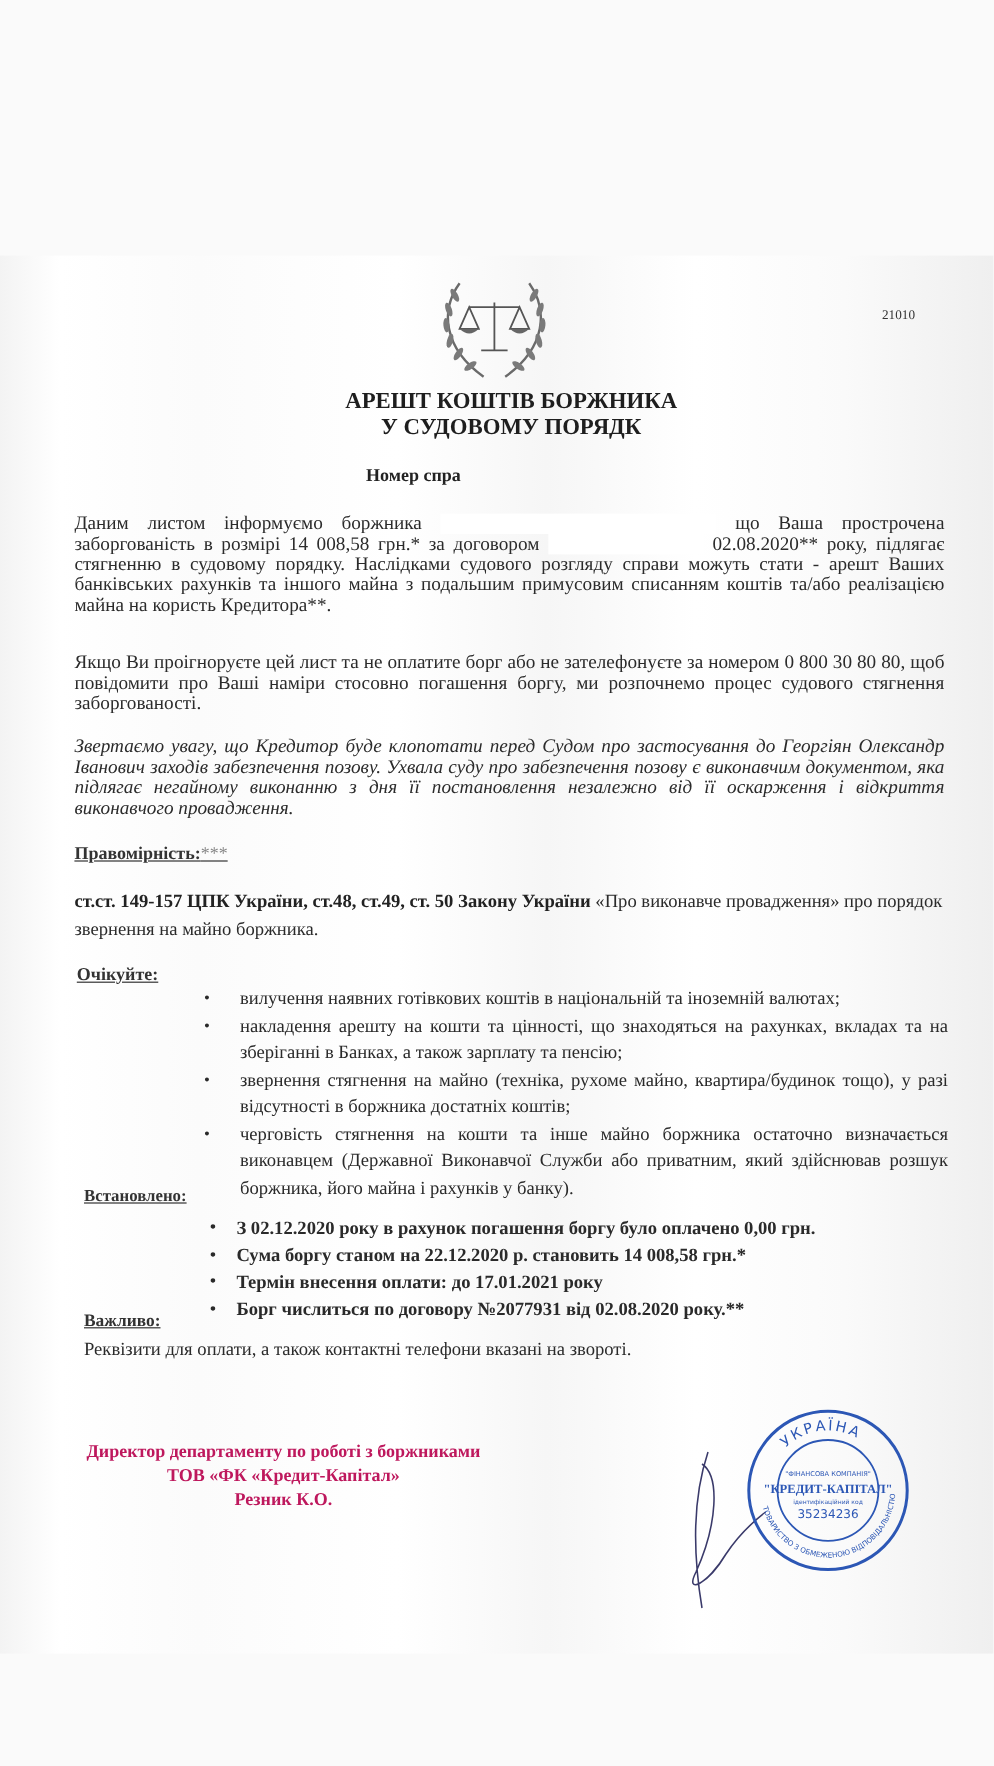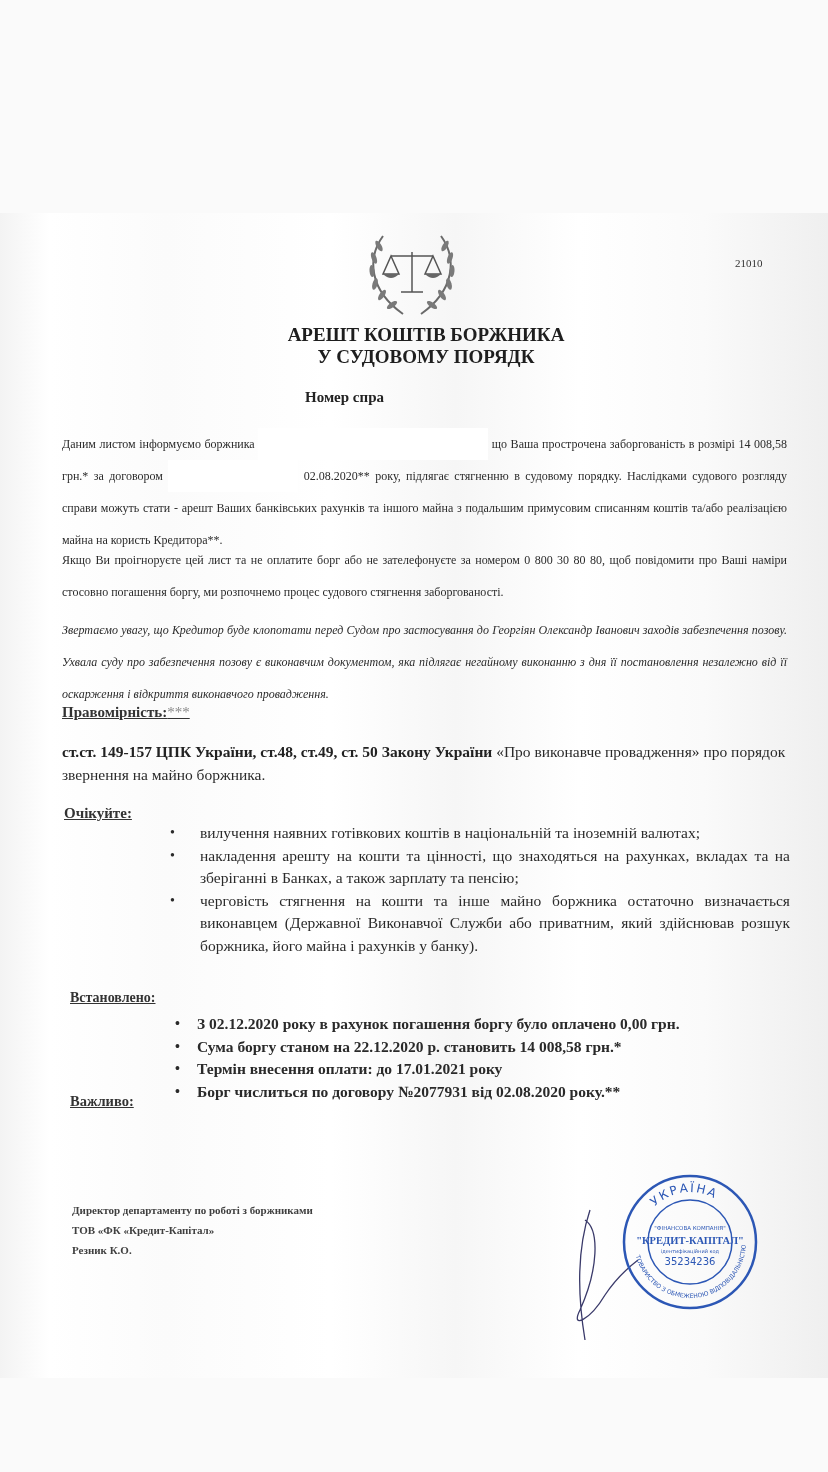--- a/index.html
+++ b/index.html
@@ -11,41 +11,41 @@
     position: absolute; left: 0; top: 213px; width: 828px; height: 1165px;
     background: linear-gradient(90deg, #f3f3f3 0%, #ffffff 6%, #fbfbfb 20%, #ffffff 40%, #f6f6f6 55%, #ffffff 70%, #fafafa 85%, #efefef 100%);
   }
   .abs { position: absolute; }
   .logo { left: 363px; top: 228px; width: 98px; height: 92px; }
   .docnum { left: 735px; top: 257px; font-size: 11px; color: #333; }
   .title { left: 0; width: 828px; text-align: center; font-weight: bold; font-size: 19px; line-height: 22px; color: #1e1e1e; }
   .t1 { top: 324px; left: 12px; }
   .t2 { top: 346px; left: 12px; }
   .caseno { left: 305px; top: 389px; font-weight: bold; font-size: 15px; color: #222; text-align: right; }
-  .para { left: 62px; width: 725px; font-size: 12px; line-height: 32px; text-align: justify; color: #2b2b2b; }
+  .para { left: 62px; width: 725px; font-size: 16px; line-height: 17px; text-align: justify; color: #2b2b2b; }
   .p1 { top: 428px; }
   .p2 { top: 544px; }
   .p3 { top: 614px; font-style: italic; }
   .redact { display: inline-block; background: #ffffff; }
   .heading-u { font-weight: bold; text-decoration: underline; font-size: 15px; color: #333; }
   .h-legal { left: 62px; top: 704px; }
   .stars { font-weight: normal; color: #888; text-decoration: none; }
   .legal { left: 62px; top: 740px; width: 740px; font-size: 15.5px; line-height: 23px; color: #2b2b2b; }
   .legal b { color: #222; }
   .h-expect { left: 64px; top: 805px; }
   .list { left: 170px; width: 620px; font-size: 15.5px; line-height: 22.5px; margin: 0; padding: 0; list-style: none; }
   .list li { position: relative; padding-left: 30px; text-align: justify; }
   .list li::before { content: "•"; position: absolute; left: 0; top: 0; font-size: 14px; }
   .expect-list { top: 822px; }
   .h-est { left: 70px; top: 990px; font-size: 14px; }
   .est-list { top: 1013px; left: 175px; width: 620px; font-weight: bold; }
   .est-list li { padding-left: 22px; }
   .h-imp { left: 70px; top: 1093px; font-size: 14.5px; }
   .imp { left: 70px; top: 1113px; width: 713px; font-size: 15.5px; line-height: 23px; text-align: justify; color: #2b2b2b; }
-  .sign { left: 72px; top: 1200px; font-weight: bold; font-size: 11px; line-height: 20px; color: #404040; }
+  .sign { left: 72px; top: 1200px; font-weight: bold; font-size: 15px; line-height: 20px; color: #be185d; text-align: center; }
   .stamp { left: 620px; top: 1172px; width: 140px; height: 140px; }
   .signature { left: 560px; top: 1200px; width: 80px; height: 150px; }
 </style>
 </head>
 <body>
 
 <div class="sheet"></div>
 
 <svg class="abs logo" viewBox="0 0 98 92">
   <g fill="none" stroke="#6a6a6a" stroke-width="2">
@@ -95,33 +95,35 @@
 <div class="abs para p2">Якщо Ви проігноруєте цей лист та не оплатите борг або не зателефонуєте за номером 0 800 30 80 80, щоб повідомити про Ваші наміри стосовно погашення боргу, ми розпочнемо процес судового стягнення заборгованості.</div>
 <div class="abs para p3">Звертаємо увагу, що Кредитор буде клопотати перед Судом про застосування до Георгіян Олександр Іванович заходів забезпечення позову. Ухвала суду про забезпечення позову є виконавчим документом, яка підлягає негайному виконанню з дня її постановлення незалежно від її оскарження і відкриття виконавчого провадження.</div>
 
 <div class="abs heading-u h-legal"><span>Правомірність:</span><span class="stars">***</span></div>
 <div class="abs legal"><b>ст.ст. 149-157 ЦПК України, ст.48, ст.49, ст. 50 Закону України</b><span> «Про виконавче провадження» про порядок звернення на майно боржника.</span></div>
 
 <div class="abs heading-u h-expect">Очікуйте:</div>
 <ul class="abs list expect-list">
   <li>вилучення наявних готівкових коштів в національній та іноземній валютах;</li>
   <li>накладення арешту на кошти та цінності, що знаходяться на рахунках, вкладах та на зберіганні в Банках, а також зарплату та пенсію;</li>
+  <li>звернення стягнення на майно (техніка, рухоме майно, квартира/будинок тощо), у разі відсутності в боржника достатніх коштів;</li>
   <li>черговість стягнення на кошти та інше майно боржника остаточно визначається виконавцем (Державної Виконавчої Служби або приватним, який здійснював розшук боржника, його майна і рахунків у банку).</li>
 </ul>
 
 <div class="abs heading-u h-est">Встановлено:</div>
 <ul class="abs list est-list">
   <li>З 02.12.2020 року в рахунок погашення боргу було оплачено 0,00 грн.</li>
   <li>Сума боргу станом на 22.12.2020 р. становить 14 008,58 грн.*</li>
   <li>Термін внесення оплати: до 17.01.2021 року</li>
   <li>Борг числиться по договору №2077931 від 02.08.2020 року.**</li>
 </ul>
 
 <div class="abs heading-u h-imp">Важливо:</div>
 <div class="abs imp">
+  <div>Реквізити для оплати, а також контактні телефони вказані на звороті.</div>
 </div>
 
 <div class="abs sign">
   <div>Директор департаменту по роботі з боржниками</div>
   <div>ТОВ «ФК «Кредит-Капітал»</div>
   <div>Резник К.О.</div>
 </div>
 
 <svg class="abs signature" viewBox="0 0 80 150">
   <path d="M30 10 C 20 40, 15 80, 25 140 M25 20 C 40 30, 38 70, 20 110 C 10 130, 30 120, 45 95 C 55 80, 65 70, 78 60" fill="none" stroke="#3a3a6a" stroke-width="1.3"></path>

